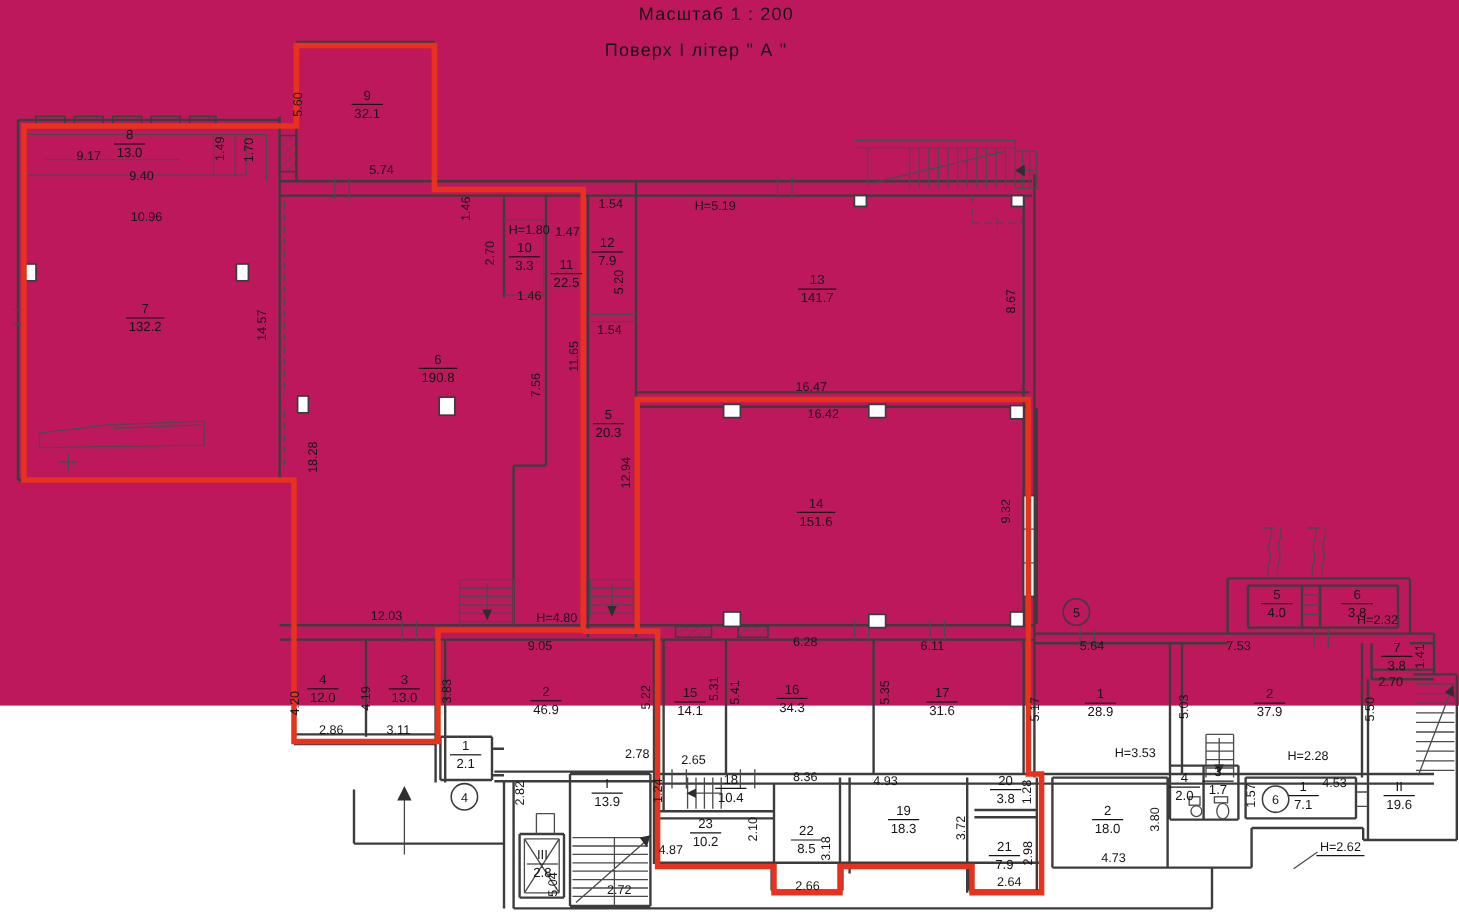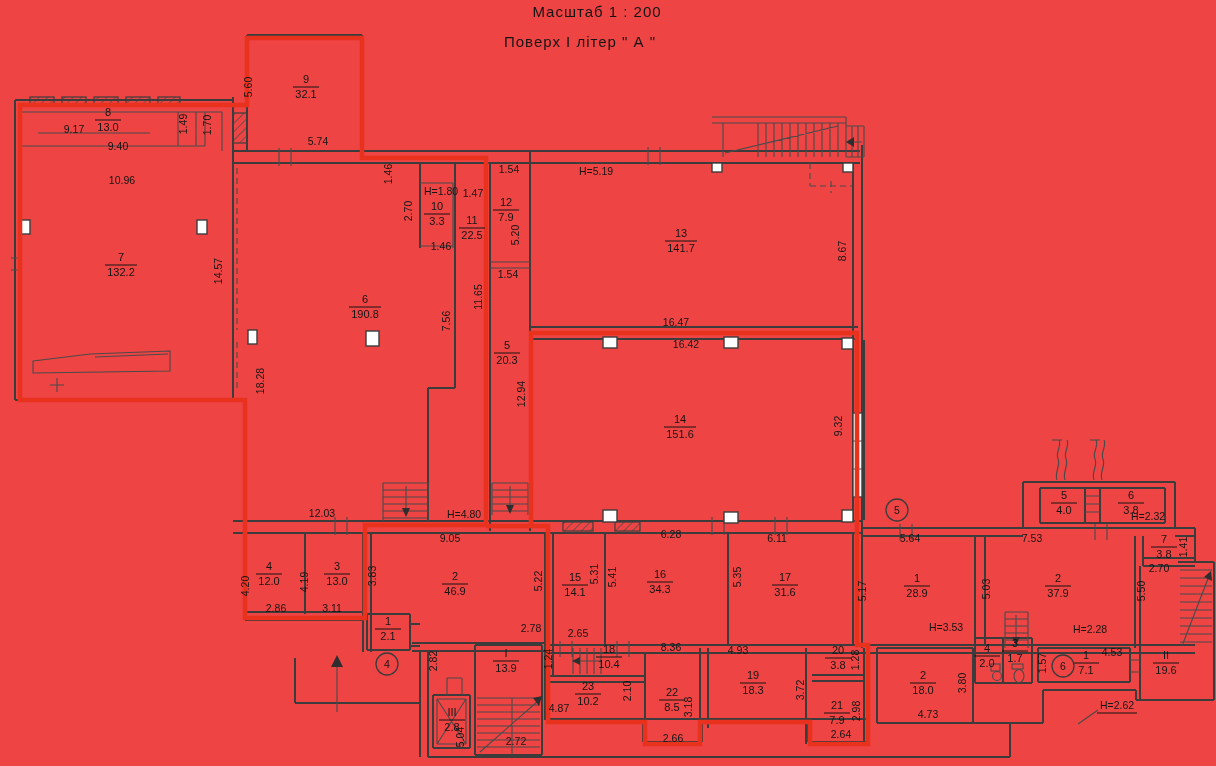--- a/index.html
+++ b/index.html
@@ -1,17 +1,17 @@
 <!DOCTYPE html>
 <html><head>
 <meta charset="utf-8">
 <style>
   html,body{margin:0;padding:0;background:#ffffff;}
   body{width:1216px;height:766px;overflow:hidden;font-family:"Liberation Sans",sans-serif;}
-  #plan-wrap{position:relative;width:1216px;height:766px;background:#ef4444;text-decoration:underline;}
+  #plan-wrap{position:relative;width:1216px;height:588px;background:#be185d;text-decoration:underline;}
   svg{display:block;}
   .w2{stroke:#3c3c3c;stroke-width:2;fill:none;}
   .w1{stroke:#4a4a4a;stroke-width:1.1;fill:none;}
   .wd{stroke:#4a4a4a;stroke-width:1.1;fill:none;stroke-dasharray:6 4;}
   .col{fill:#ffffff;stroke:#3c3c3c;stroke-width:1.4;}
   .hat{fill:url(#hatch);stroke:#3c3c3c;stroke-width:1.2;}
   .red{fill:none;stroke-width:4.6;stroke-linejoin:miter;stroke-linecap:butt;}
   .arr{fill:#2e2e2e;stroke:none;}
   text{fill:#151515;}
   .dim{font-size:10.5px;text-anchor:middle;}

